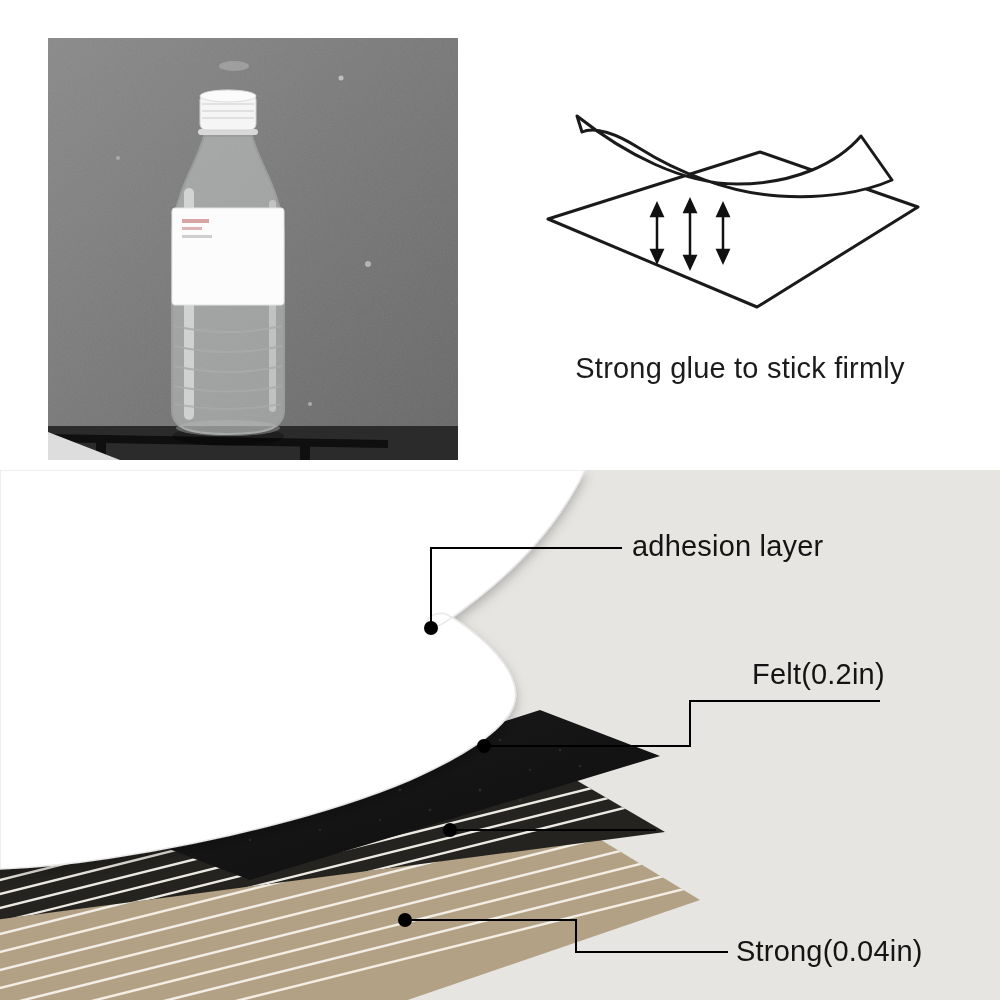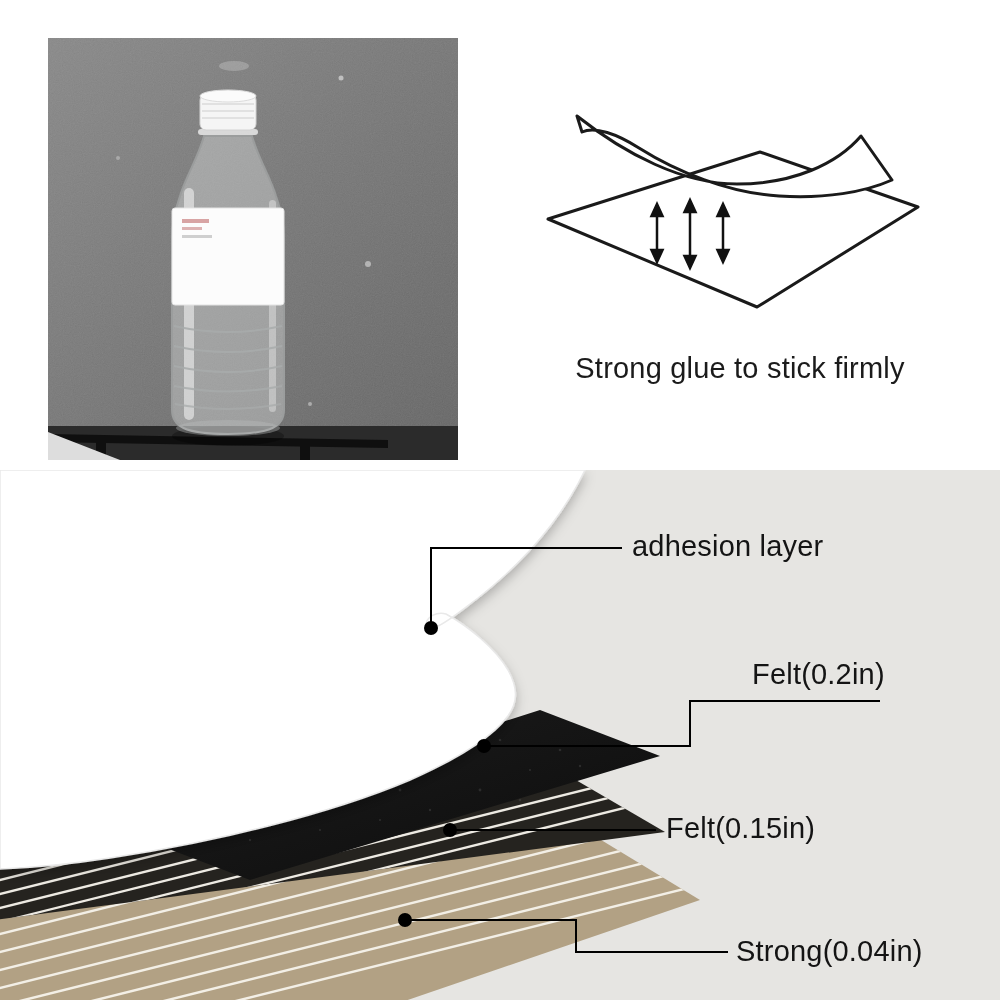--- a/index.html
+++ b/index.html
@@ -228,17 +228,16 @@
       <g fill="#000000">
         <circle cx="431" cy="158" r="7"></circle>
         <circle cx="484" cy="276" r="7"></circle>
         <circle cx="450" cy="360" r="7"></circle>
         <circle cx="405" cy="450" r="7"></circle>
       </g>
     </svg>
 
     <div class="callout-label lbl-adhesion">adhesion layer</div>
     <div class="callout-label lbl-felt02">Felt(0.2in)</div>
-    <div class="callout-label lbl-felt015">Felt(0.15in)</div>
     <div class="callout-label lbl-veneer">Strong(0.04in)</div>
   </div>
 
 </div>
 
 </body></html>

